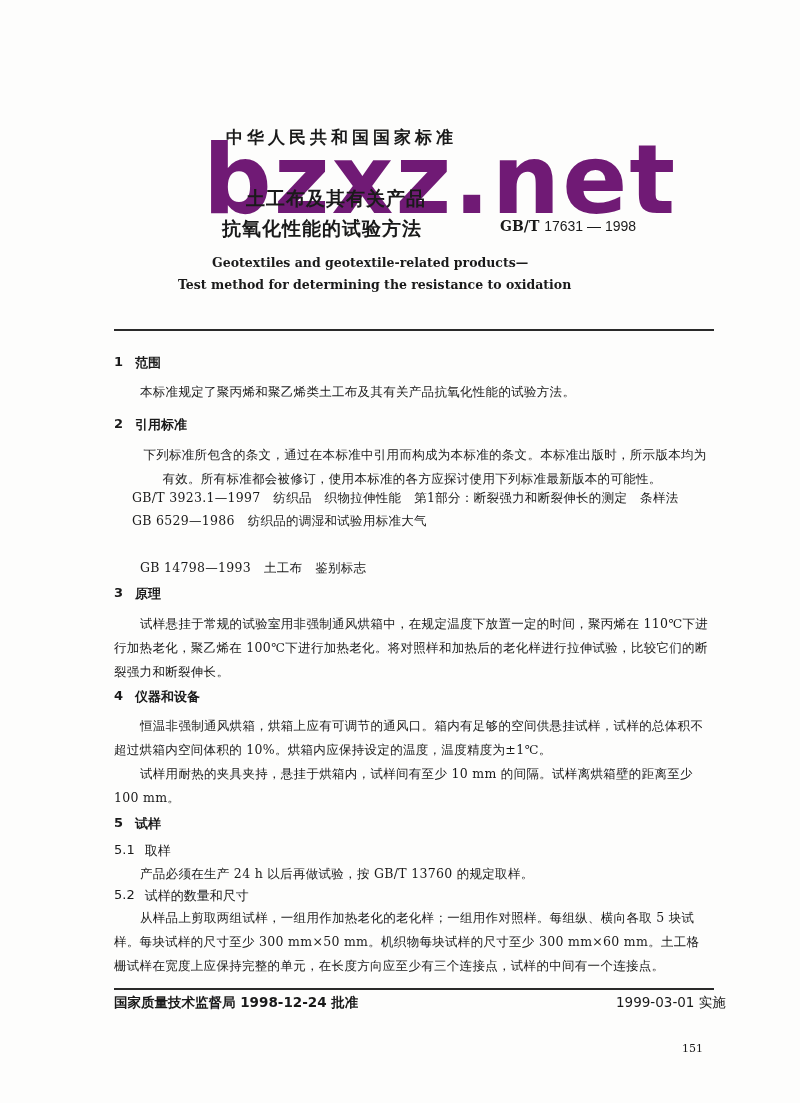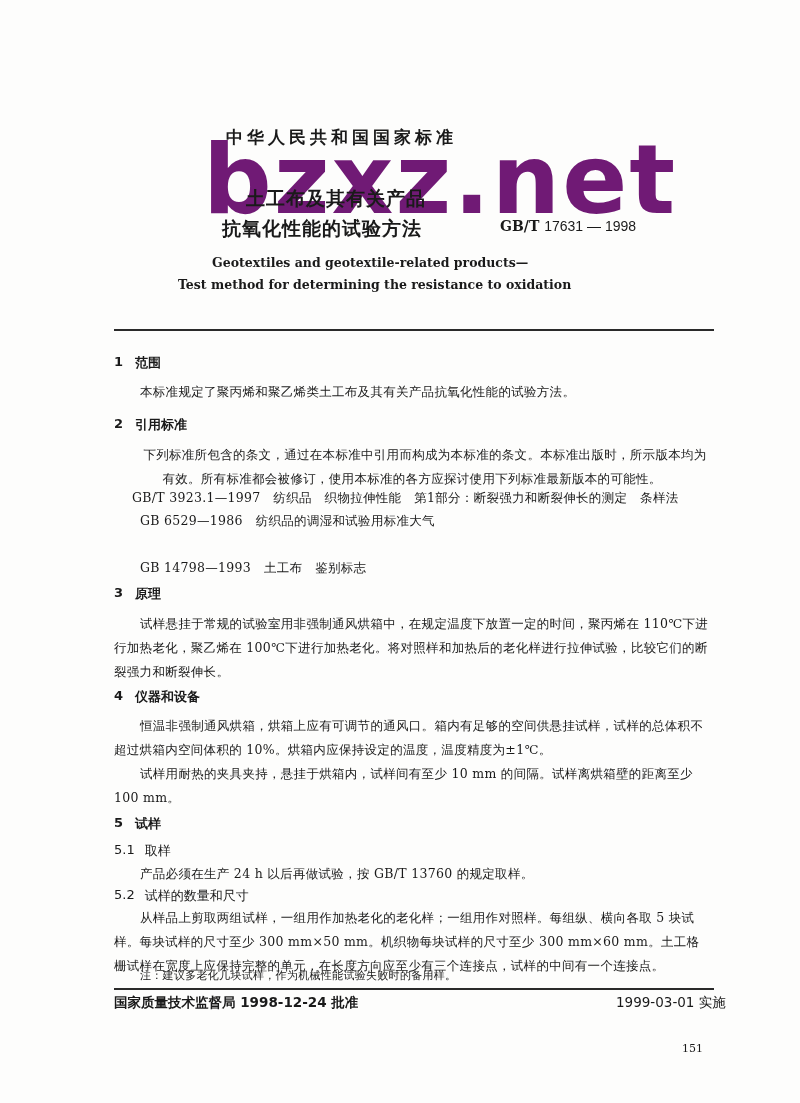--- a/index.html
+++ b/index.html
@@ -154,21 +154,21 @@
     <span>范围</span>
   </div>
   <div class="abs para indent" style="left:114px; top:380px;">本标准规定了聚丙烯和聚乙烯类土工布及其有关产品抗氧化性能的试验方法。</div>
 
   <div class="abs sec-head" style="left:114px; top:416px;">
     <span>2</span>
     <span>引用标准</span>
   </div>
   <div class="abs para indent" style="left:114px; top:443px;text-align:center;">下列标准所包含的条文，通过在本标准中引用而构成为本标准的条文。本标准出版时，所示版本均为有效。所有标准都会被修订，使用本标准的各方应探讨使用下列标准最新版本的可能性。</div>
   <div class="abs ref-line" style="left:132px; top:490px;">GB/T 3923.1—1997   纺织品   织物拉伸性能   第1部分：断裂强力和断裂伸长的测定   条样法</div>
-  <div class="abs ref-line" style="left:140px; top:513px;">GB 6529—1986   纺织品的调湿和试验用标准大气</div>
+  <div class="abs ref-line" style="left:132px; top:513px;">GB 6529—1986   纺织品的调湿和试验用标准大气</div>
   <div class="abs ref-line" style="left:140px; top:560px;">GB 14798—1993   土工布   鉴别标志</div>
 
   <div class="abs sec-head" style="left:114px; top:585px;">
     <span>3</span>
     <span>原理</span>
   </div>
   <div class="abs para indent" style="left:114px; top:612px;">试样悬挂于常规的试验室用非强制通风烘箱中，在规定温度下放置一定的时间，聚丙烯在 110℃下进行加热老化，聚乙烯在 100℃下进行加热老化。将对照样和加热后的老化样进行拉伸试验，比较它们的断裂强力和断裂伸长。</div>
 
   <div class="abs sec-head" style="left:114px; top:688px;">
     <span>4</span>
@@ -186,21 +186,20 @@
     <span>5.1</span>
     <span>取样</span>
   </div>
   <div class="abs para indent" style="left:114px; top:862px;">产品必须在生产 24 h 以后再做试验，按 GB/T 13760 的规定取样。</div>
 
   <div class="abs sub-head" style="left:114px; top:887px;">
     <span>5.2</span>
     <span>试样的数量和尺寸</span>
   </div>
   <div class="abs para indent" style="left:114px; top:906px;">从样品上剪取两组试样，一组用作加热老化的老化样；一组用作对照样。每组纵、横向各取 5 块试样。每块试样的尺寸至少 300 mm×50 mm。机织物每块试样的尺寸至少 300 mm×60 mm。土工格栅试样在宽度上应保持完整的单元，在长度方向应至少有三个连接点，试样的中间有一个连接点。</div>
-  <div class="abs note" style="left:140px; top:968px;">注：建议多老化几块试样，作为机械性能试验失败时的备用样。</div>
 
   <div class="abs rule-footer"></div>
 
   <div class="abs footer-left">国家质量技术监督局 1998-12-24 批准</div>
   <div class="abs footer-right">1999-03-01 实施</div>
   <div class="abs page-number">151</div>
 
 </div>
 
 </body></html>

